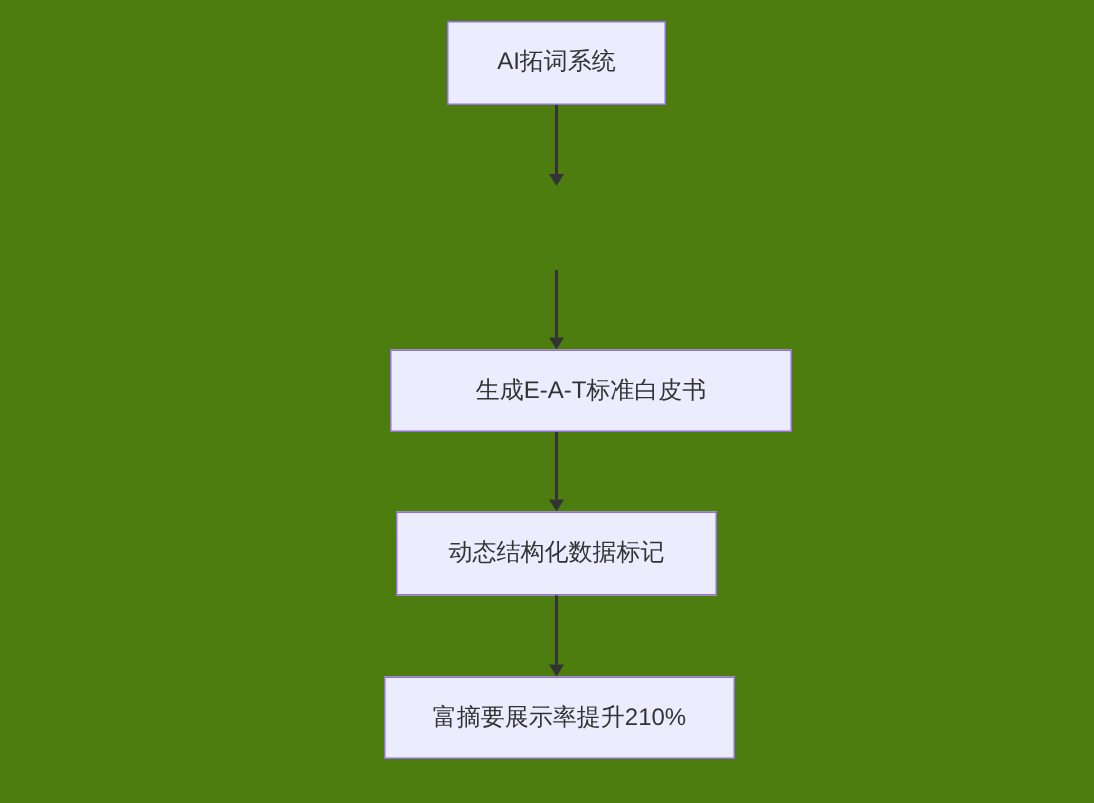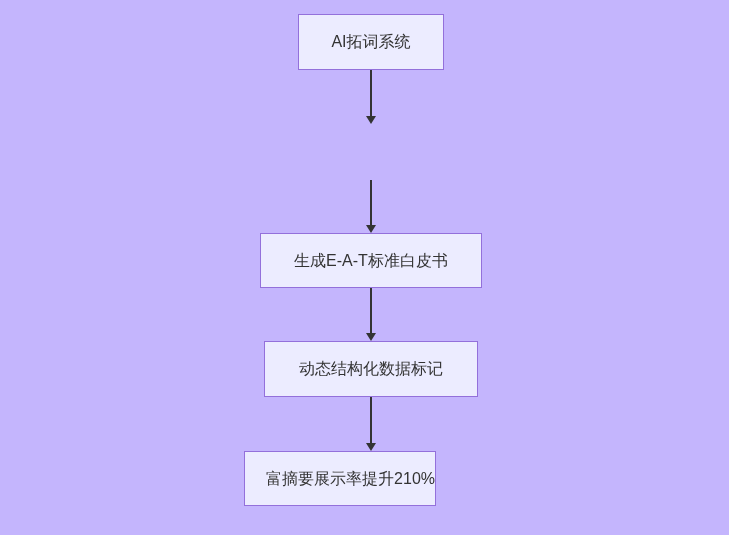--- a/index.html
+++ b/index.html
@@ -10,43 +10,43 @@
     width: 729px;
     height: 535px;
     background: #f9f9f9;
     font-family: "Liberation Sans", "DejaVu Sans", sans-serif;
     overflow: hidden;
   }
   .canvas {
     position: relative;
     width: 729px;
     height: 535px;
-    background: #c4b5fd;
+    background: #4d7c0f;
   }
   .node {
     position: absolute;
     box-sizing: border-box;
     background: #ECECFF;
     border: 1.5px solid #9370DB;
     display: flex;
     align-items: center;
     justify-content: center;
   }
   .node-label {
     color: #333333;
     font-size: 16px;
     line-height: 1.2;
     white-space: nowrap;
     text-align: center;
   }
   .node-1 { left: 298px; top: 14px;  width: 146px; height: 56px; }
   .node-2 { left: 276px; top: 124px; width: 191px; height: 56px; }
-  .node-3 { left: 260px; top: 233px; width: 222px; height: 55px; }
+  .node-3 { left: 260px; top: 233px; width: 268px; height: 55px; }
   .node-4 { left: 264px; top: 341px; width: 214px; height: 56px; }
-  .node-5 { left: 244px; top: 451px; width: 192px; height: 55px; justify-content: flex-end; }
+  .node-5 { left: 256px; top: 451px; width: 234px; height: 55px; }
 
   .edge {
     position: absolute;
     left: 365px;           
     width: 12px;
     display: flex;
     flex-direction: column;
     align-items: center;
   }
   .edge-line {

